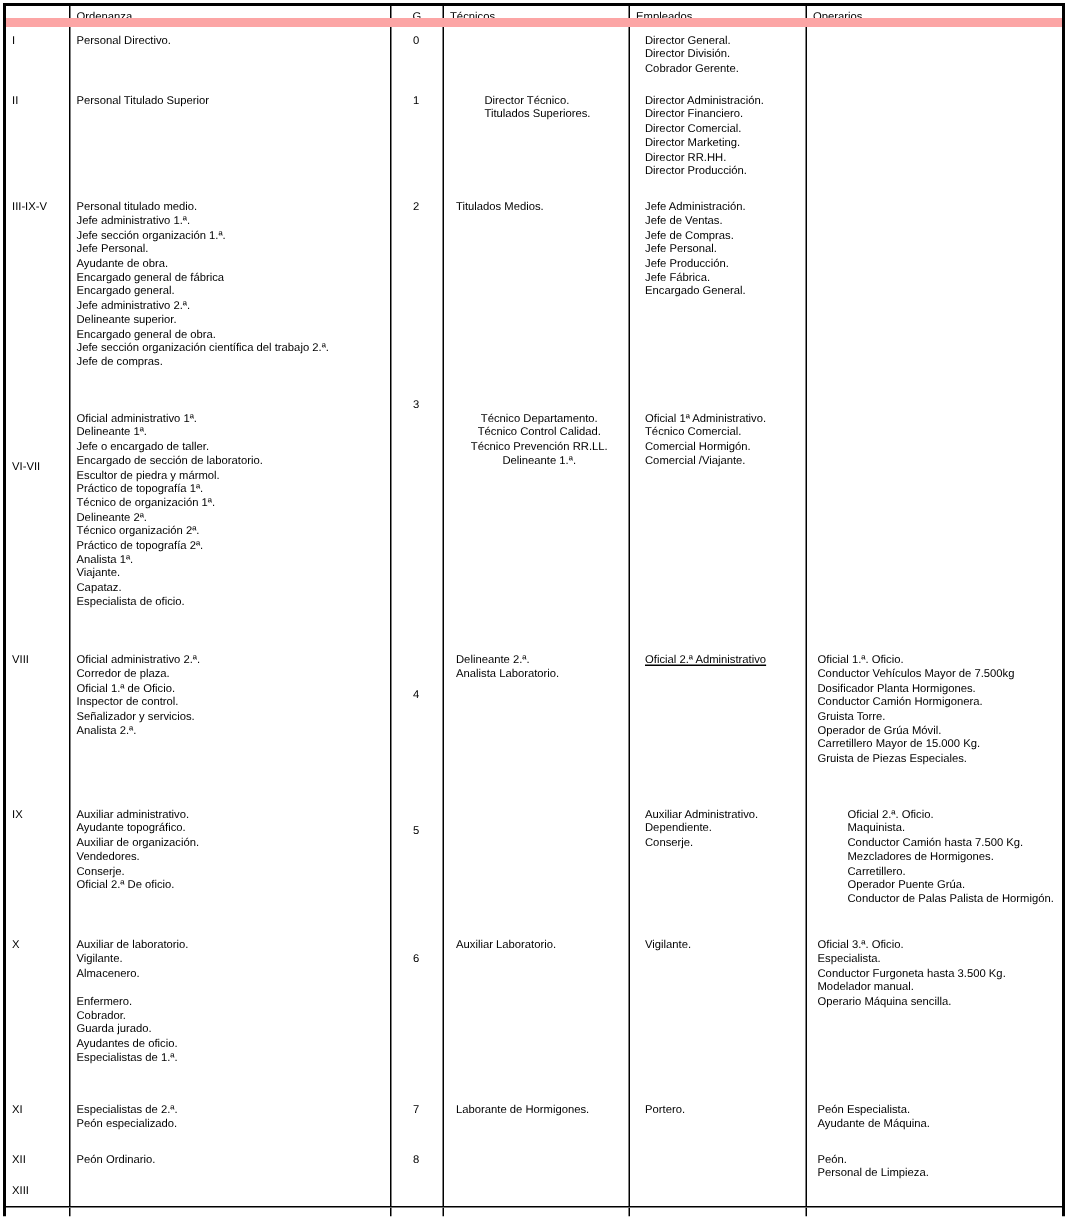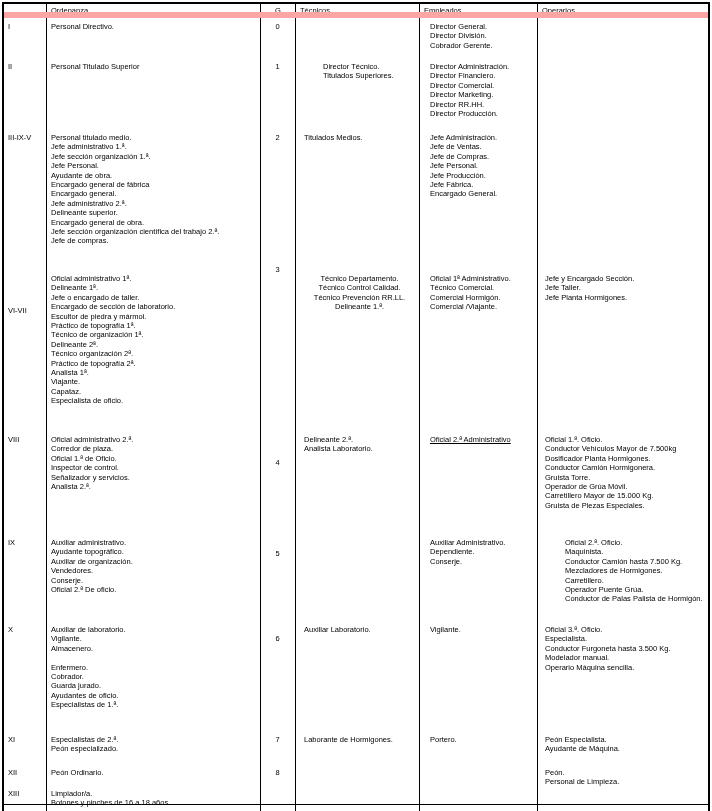--- a/index.html
+++ b/index.html
@@ -147,25 +147,20 @@
         <div class="line">Técnico Control Calidad.</div>
         <div class="line">Técnico Prevención RR.LL.</div>
         <div class="line">Delineante 1.ª.</div>
       </div>
       <div class="block" style="top: 256px; left: 426px; width: 103px;">
         <div class="line">Oficial 1ª Administrativo.</div>
         <div class="line">Técnico Comercial.</div>
         <div class="line">Comercial Hormigón.</div>
         <div class="line">Comercial /Viajante.</div>
       </div>
-      <div class="block" style="top: 256px; left: 541px; width: 159px;">
-        <div class="line">Jefe y Encargado Sección.</div>
-        <div class="line">Jefe Taller.</div>
-        <div class="line">Jefe Planta Hormigones.</div>
-      </div>
       <div class="block" style="top: 417px; left: 4px; width: 34px; white-space: nowrap;">
         <div class="line">VIII</div>
       </div>
       <div class="block" style="top: 417px; left: 47px; width: 205px;">
         <div class="line">Oficial administrativo 2.ª.</div>
         <div class="line">Corredor de plaza.</div>
         <div class="line">Oficial 1.ª de Oficio.</div>
         <div class="line">Inspector de control.</div>
         <div class="line">Señalizador y servicios.</div>
         <div class="line">Analista 2.ª.</div>
@@ -277,24 +272,20 @@
       <div class="block center" style="top: 750px; left: 256px; width: 35px;">
         <div class="line">8</div>
       </div>
       <div class="block" style="top: 750px; left: 541px; width: 159px;">
         <div class="line">Peón.</div>
         <div class="line">Personal de Limpieza.</div>
       </div>
       <div class="block" style="top: 771px; left: 4px; width: 34px; white-space: nowrap;">
         <div class="line">XIII</div>
       </div>
-      <div class="block" style="top: 771px; left: 47px; width: 205px;">
-        <div class="line">Limpiador/a.</div>
-        <div class="line">Botones y pinches de 16 a 18 años.</div>
-      </div>
     </div>
 
   <div class="row stub">
     <div class="cell scell c0"></div>
     <div class="cell scell c1"></div>
     <div class="cell scell c2"></div>
     <div class="cell scell c3"></div>
     <div class="cell scell c4"></div>
     <div class="cell scell c5"></div>
   </div>

